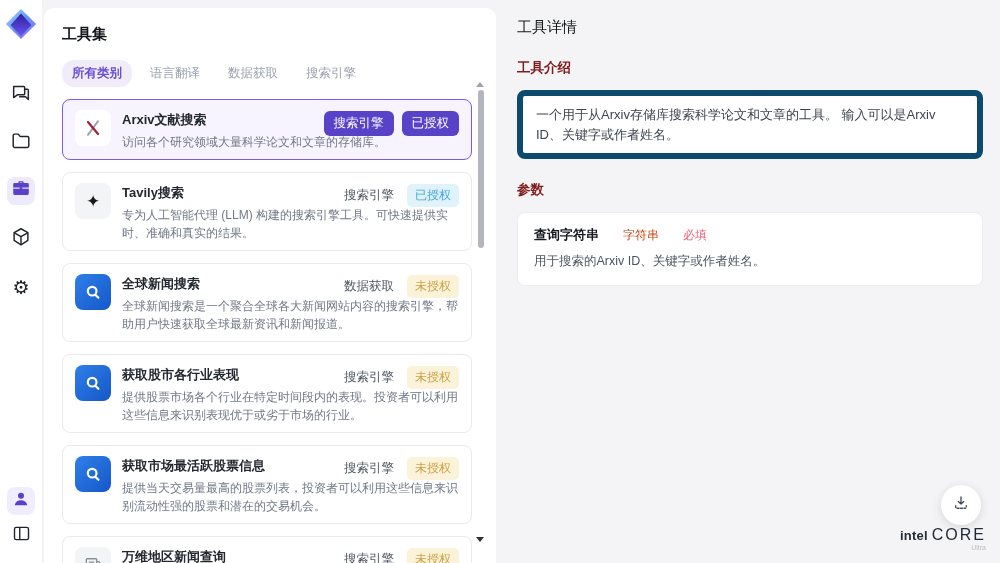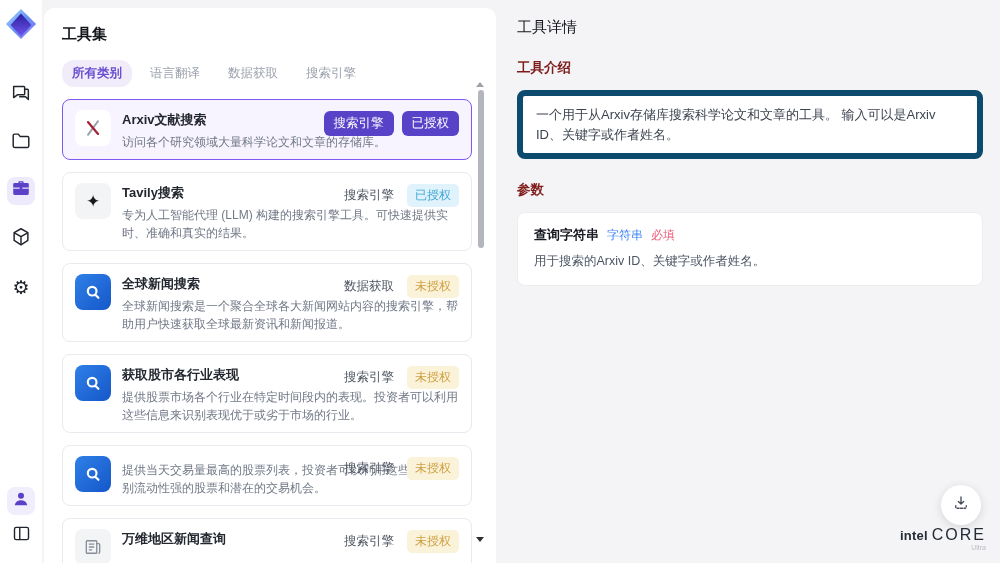--- a/index.html
+++ b/index.html
@@ -45,23 +45,23 @@
   .sb-thumb { position:absolute; right:12px; top:82px; width:6px; height:158px; background:#b4b6bd; border-radius:3px; }
   .sb-up   { position:absolute; right:12px; top:74px; width:0; height:0; border-left:4px solid transparent; border-right:4px solid transparent; border-bottom:5px solid #9ea3ab; }
   .sb-down { position:absolute; right:12px; bottom:21px; width:0; height:0; border-left:4px solid transparent; border-right:4px solid transparent; border-top:5px solid #2f2f2f; }
 
   
   .details { position:absolute; left:500px; top:0; width:500px; height:100%; padding:18px 17px 0 17px; }
   .details-title { font-size:15px; font-weight:normal; color:#14171c; }
   .section-title { font-size:13.5px; font-weight:bold; color:#7f1d1d; margin-top:22px; }
   .intro-card { margin-top:13px; background:#fff; border:6px solid #0c4a6e; border-radius:8px; padding:9px 13px; font-size:13px; color:#3d4450; line-height:1.5; }
   .param-card { margin-top:13px; background:#fff; border:1px solid #ededf0; border-radius:8px; padding:13px 16px 15px 16px; }
-  .param-head { display:flex; gap:8px; align-items:baseline; }
+  .param-head { display:flex; gap:24px; align-items:baseline; }
   .param-name { font-size:13px; font-weight:bold; color:#16191f; }
-  .param-type { font-size:12px; color:#3b82f6; }
+  .param-type { font-size:12px; color:#c2410c; }
   .param-required { font-size:12px; color:#ee5d78;text-align:center; }
   .param-desc { margin-top:9px; font-size:12.5px; color:#4b5563; }
 
   
   .fab { position:absolute; right:19px; bottom:38px; width:40px; height:40px; border-radius:50%; background:#fff; box-shadow:0 2px 10px rgba(0,0,0,.13); display:flex; align-items:center; justify-content:center; cursor:pointer; }
   .brand { position:absolute; right:14px; bottom:11px; text-align:right; color:#252b36; line-height:1.1; }
   .brand-intel { font-weight:bold; font-size:13px; letter-spacing:.2px; }
   .brand-core  { font-size:16px; letter-spacing:2px; margin-left:4px; }
   .brand-sub   { font-size:7px; color:#b9bdc4; margin-top:1px; }
 </style>
@@ -223,20 +223,21 @@
       </div>
 
       <div class="card">
         <div class="tool-icon icon-blue">
           <svg width="20" height="20" viewBox="0 0 24 24" fill="none" stroke="#fff" stroke-width="2.6" stroke-linecap="round">
             <circle cx="11" cy="11" r="5.2"></circle>
               <path d="M15 15.5L18.5 19"></path>
           </svg>
         </div>
         <div class="tool-body">
+          <div class="tool-name">获取市场最活跃股票信息</div>
           <div class="tool-desc">提供当天交易量最高的股票列表，投资者可以利用这些信息来识别流动性强的股票和潜在的交易机会。</div>
         </div>
         <div class="badges">
           <span class="cat-text">搜索引擎</span>
           <span class="pill yellow">未授权</span>
         </div>
       </div>
 
       <div class="card">
         <div class="tool-icon icon-gray">

